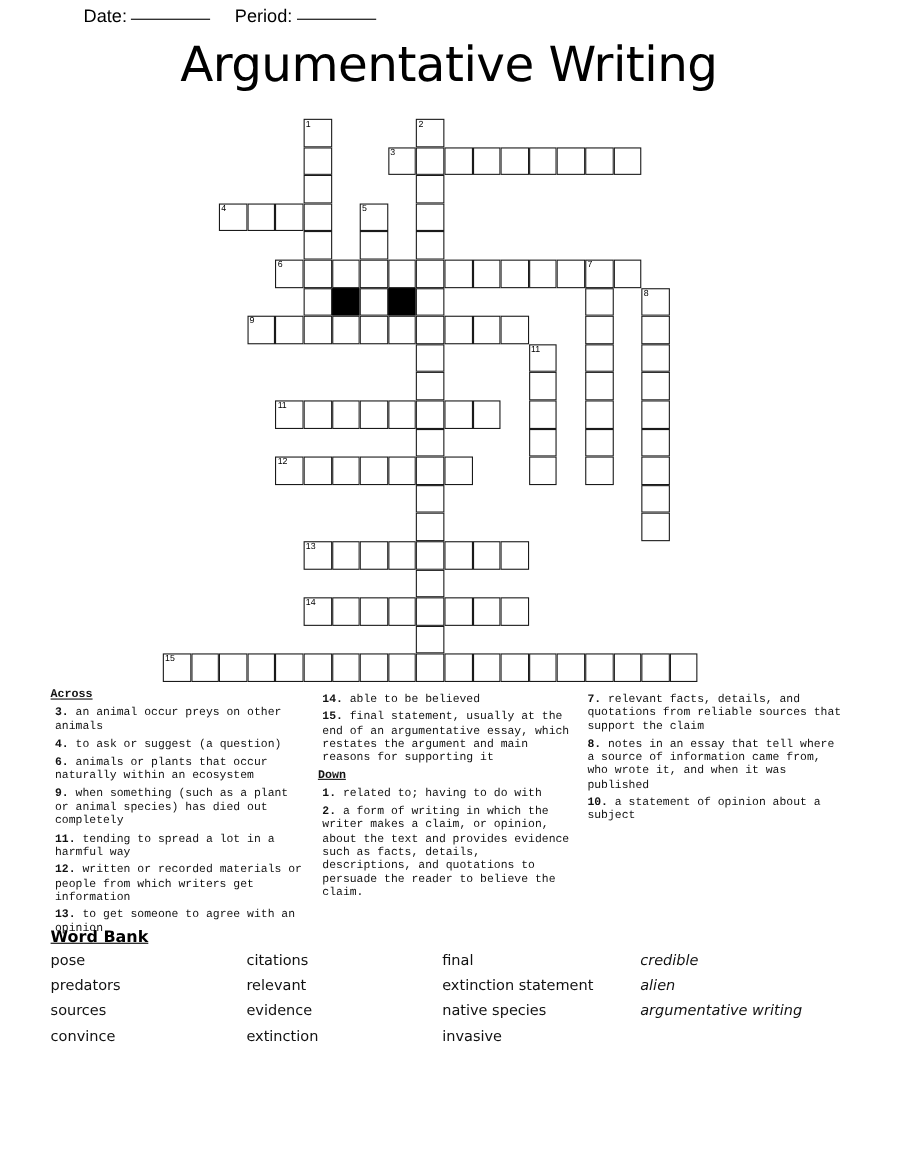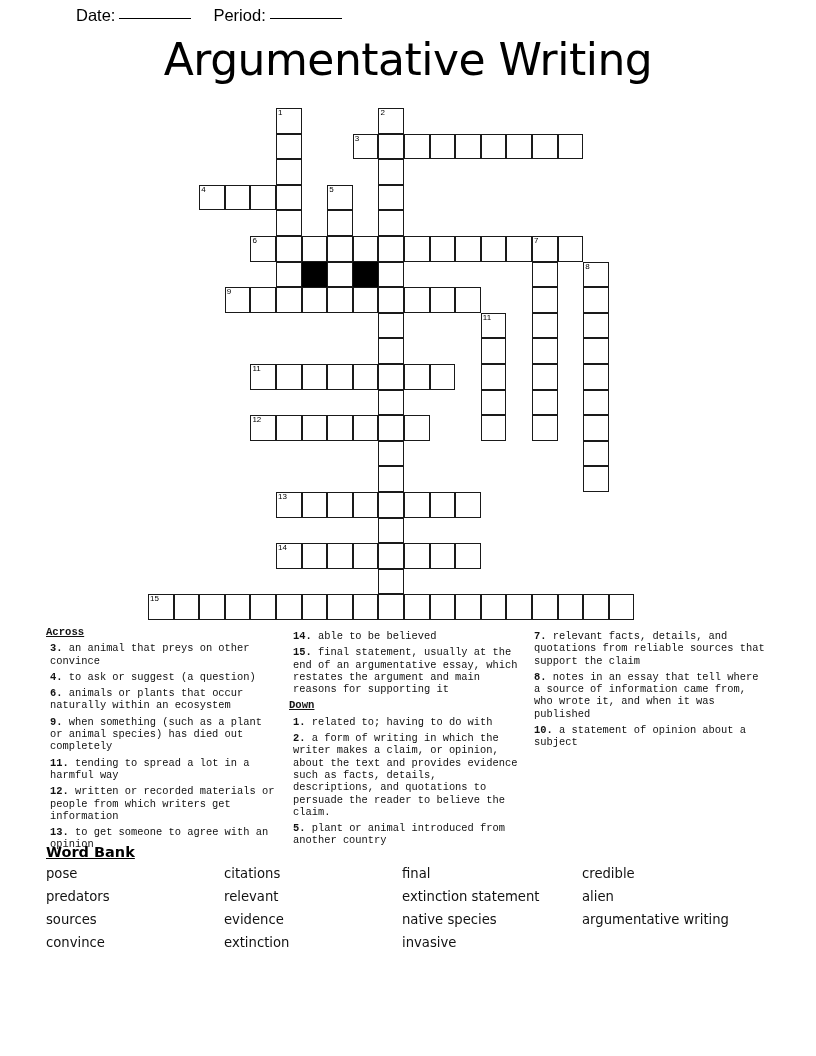--- a/index.html
+++ b/index.html
@@ -87,21 +87,21 @@
     font-family:"DejaVu Sans", sans-serif;
   }
   .wb{
     position:absolute;left:46px;top:866px;width:726px;
   }
   .wb-row{display:flex;height:23px;align-items:flex-start;}
   .wb-cell{font-size:13.2px;font-family:"DejaVu Sans", sans-serif;color:#111;}
   .wb-c0{width:178px;}
   .wb-c1{width:178px;}
   .wb-c2{width:180px;}
-  .wb-c3{width:190px;}
+  .wb-c3{width:190px;font-style:italic;}
 </style>
 </head>
 <body>
 
 <div class="page">
 
   <div class="hdr">
     <span class="pad-left"></span>
     <span class="sp1"></span>
     <span class="fld">
@@ -275,35 +275,34 @@
       <div class="cell" style="left: 506.4px; top: 594.4px;"></div>
       <div class="cell" style="left: 532px; top: 594.4px;"></div>
       <div class="cell" style="left: 557.6px; top: 594.4px;"></div>
       <div class="cell" style="left: 583.2px; top: 594.4px;"></div>
       <div class="cell" style="left: 608.8px; top: 594.4px;"></div>
     </div>
 
   <div class="clues">
     <div class="clue-col col-a">
         <span class="sec-head">Across</span>
-        <p class="clue"><b>3.</b><span> an animal that preys on other convince</span></p>
+        <p class="clue"><b>3.</b><span> an animal occur preys on other animals</span></p>
         <p class="clue"><b>4.</b><span> to ask or suggest (a question)</span></p>
         <p class="clue"><b>6.</b><span> animals or plants that occur naturally within an ecosystem</span></p>
         <p class="clue"><b>9.</b><span> when something (such as a plant or animal species) has died out completely</span></p>
         <p class="clue"><b>11.</b><span> tending to spread a lot in a harmful way</span></p>
         <p class="clue"><b>12.</b><span> written or recorded materials or people from which writers get information</span></p>
         <p class="clue"><b>13.</b><span> to get someone to agree with an opinion</span></p>
       </div>
     <div class="clue-col col-b">
         <p class="clue"><b>14.</b><span> able to be believed</span></p>
         <p class="clue"><b>15.</b><span> final statement, usually at the end of an argumentative essay, which restates the argument and main reasons for supporting it</span></p>
         <span class="sec-head">Down</span>
         <p class="clue"><b>1.</b><span> related to; having to do with</span></p>
         <p class="clue"><b>2.</b><span> a form of writing in which the writer makes a claim, or opinion, about the text and provides evidence such as facts, details, descriptions, and quotations to persuade the reader to believe the claim.</span></p>
-        <p class="clue"><b>5.</b><span> plant or animal introduced from another country</span></p>
       </div>
     <div class="clue-col col-c">
         <p class="clue"><b>7.</b><span> relevant facts, details, and quotations from reliable sources that support the claim</span></p>
         <p class="clue"><b>8.</b><span> notes in an essay that tell where a source of information came from, who wrote it, and when it was published</span></p>
         <p class="clue"><b>10.</b><span> a statement of opinion about a subject</span></p>
       </div>
   </div>
 
   <div class="wb-title">Word Bank</div>
   <div class="wb">

